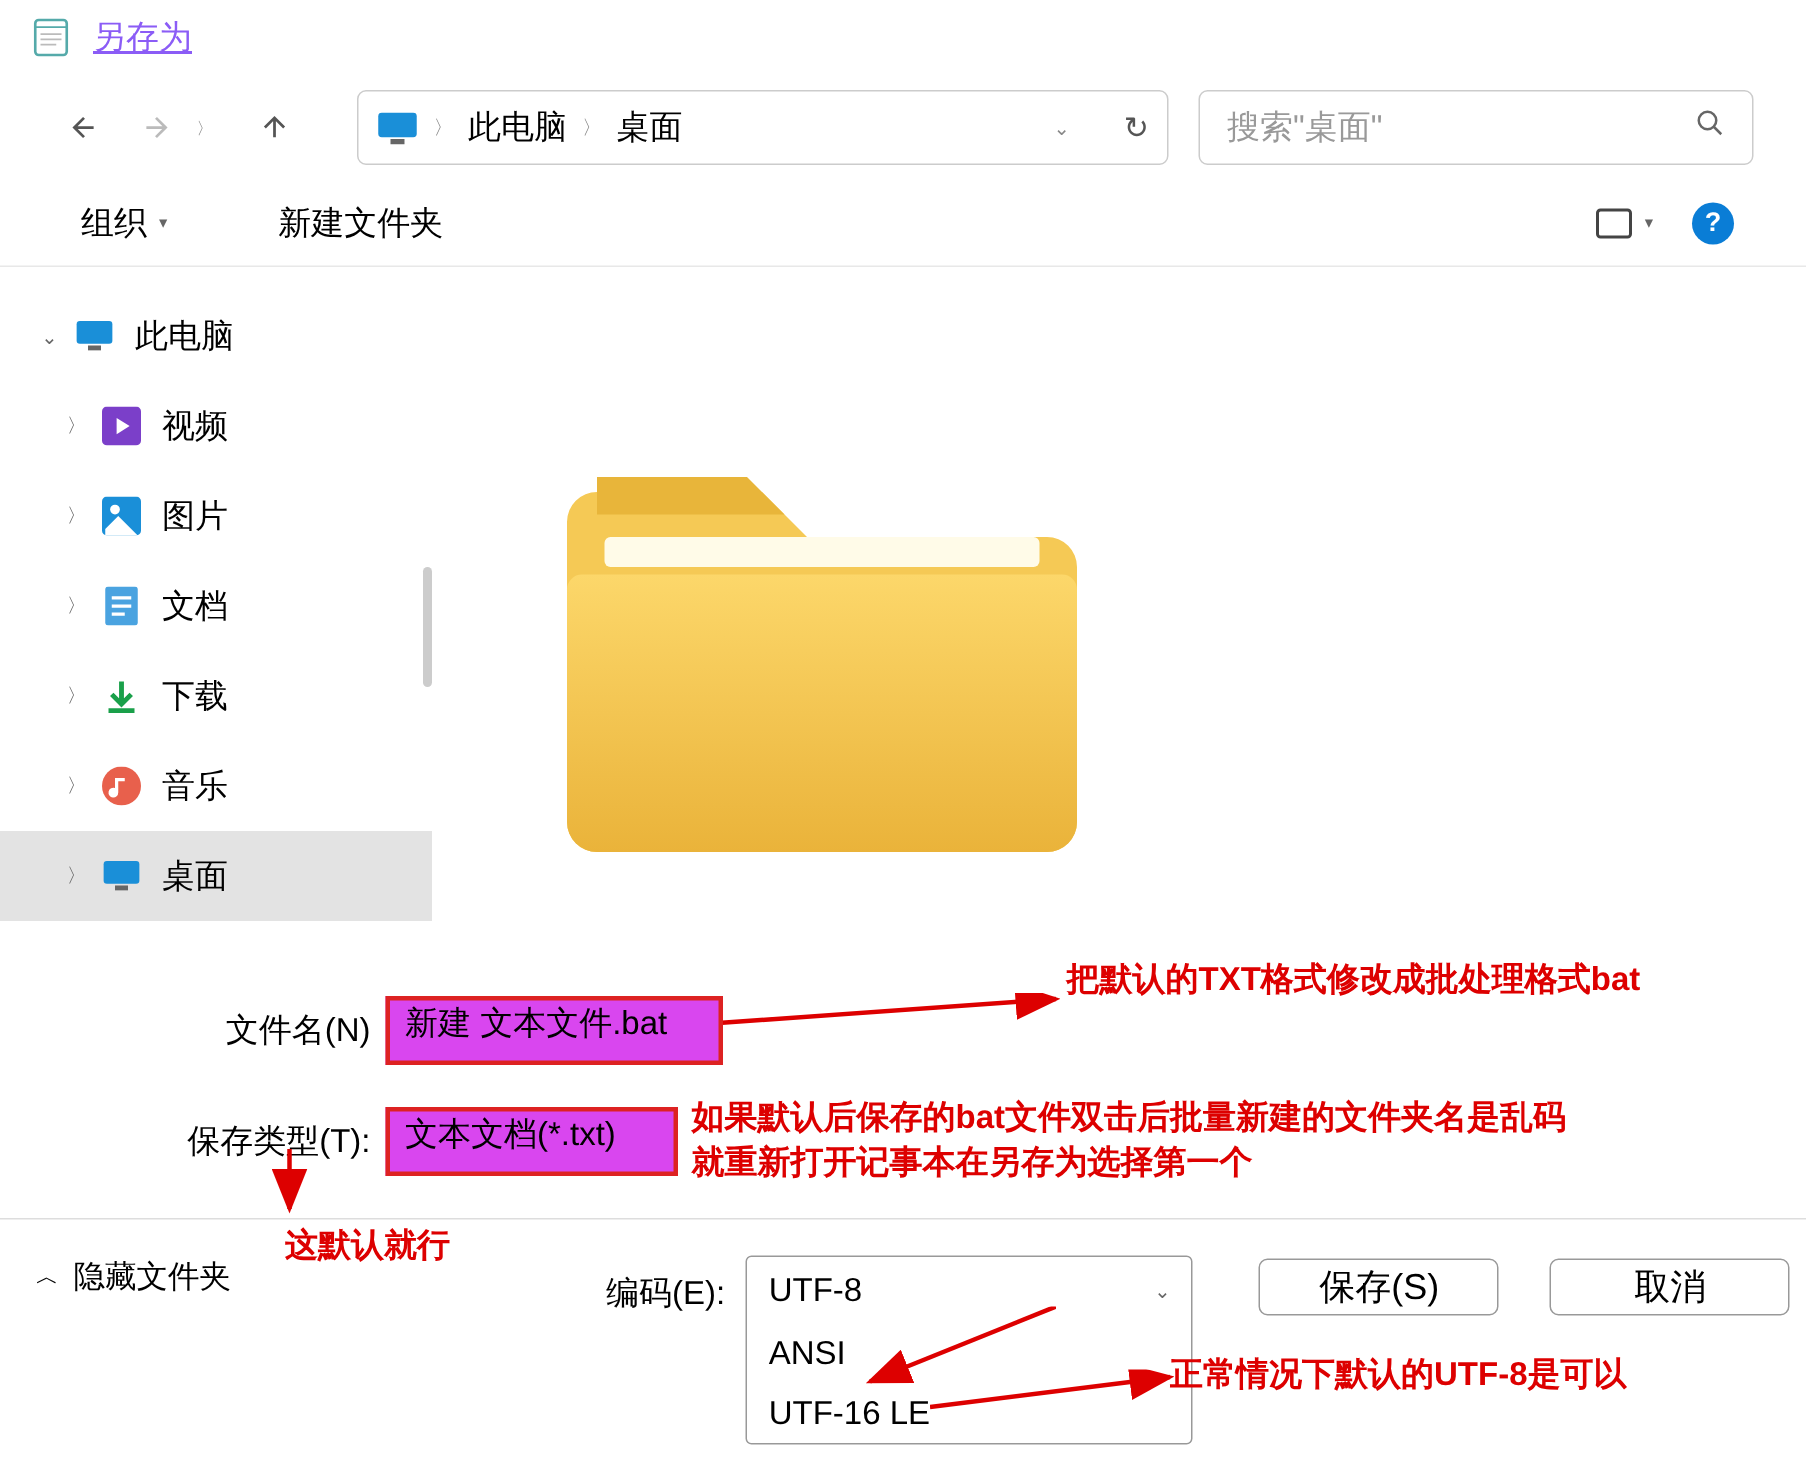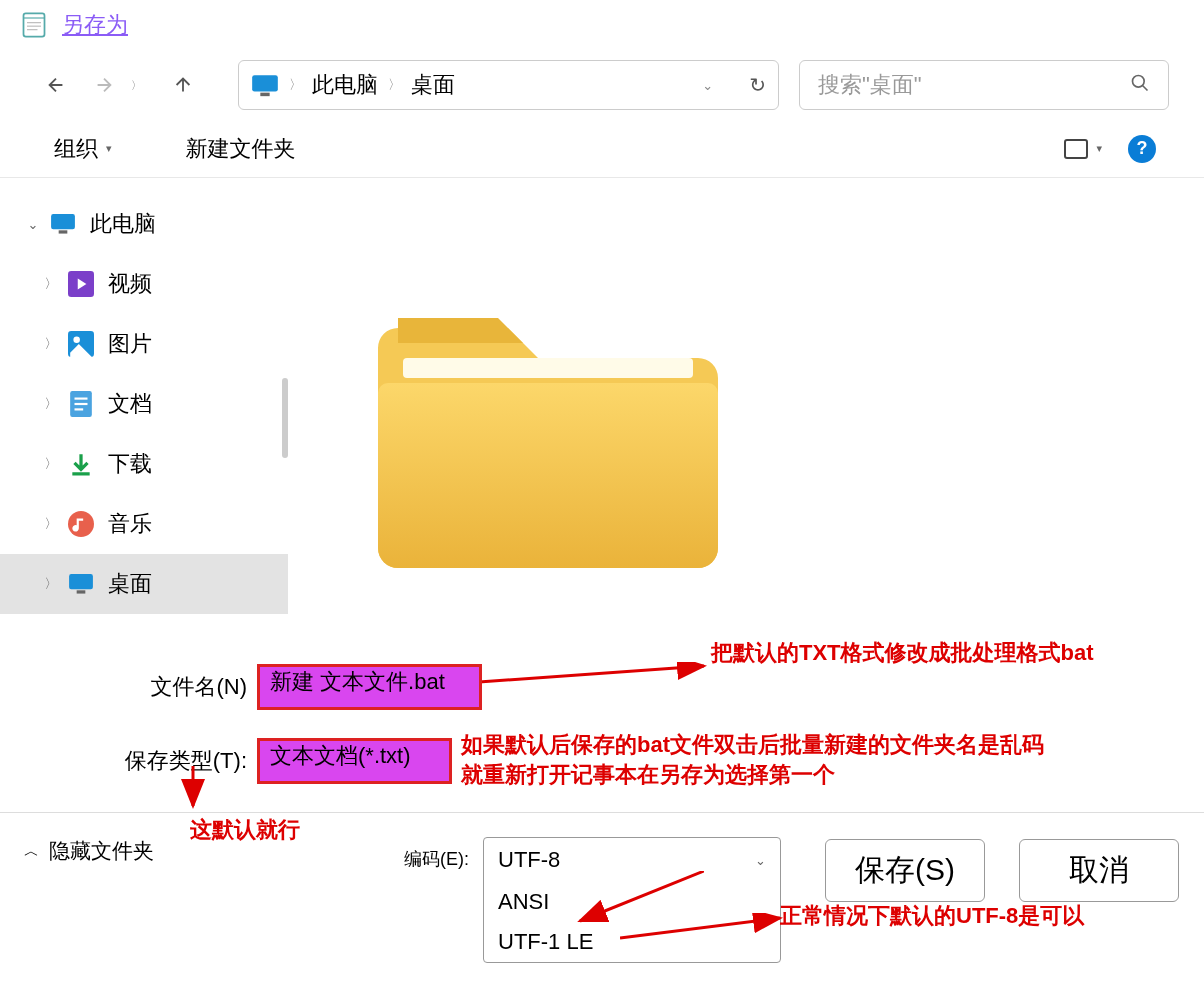--- a/index.html
+++ b/index.html
@@ -49,26 +49,26 @@
 .form-input { border: 3px solid #d22; height: 46px; font-size: 22px; padding: 0 10px; background: #d946ef; display: flex; }
 .filename-input { width: 225px; }
 .filetype-input { width: 195px; }
 
 .annot { position: absolute; color: #d00; font-size: 22px; font-weight: 600; white-space: nowrap; }
 .arrow-svg { position: absolute; pointer-events: none; }
 
 .footer { border-top: 1px solid #ddd; padding: 24px 0 0 24px; display: flex; align-items: flex-start; position: relative; height: 160px;}
 .hide-folders { display: flex; align-items: center; font-size: 21px; gap: 10px; cursor: pointer; }
 .encoding-area { margin-left: 250px; display: flex; align-items: flex-start; gap: 14px; }
-.encoding-label { font-size: 18px; margin-top: 10px; }
+.encoding-label { font-size: 22px; margin-top: 10px; }
 .combo-box { border: 1px solid #999; border-radius: 4px; width: 298px; background: #fff; }
 .combo-sel { height: 44px; display: flex; align-items: center; padding: 0 14px; font-size: 22px; justify-content: space-between;}
 .combo-list { border-top: none; }
 .combo-item { height: 40px; padding: 0 14px; font-size: 22px; display: flex; align-items: center; cursor: pointer; }
-.btn { border: 1.5px solid #999; border-radius: 6px; height: 63px; width: 160px; font-size: 30px; display: flex; align-items: center; justify-content: center; cursor: pointer; background: #fff; }
+.btn { border: 1.5px solid #999; border-radius: 6px; height: 38px; width: 160px; font-size: 24px; display: flex; align-items: center; justify-content: center; cursor: pointer; background: #fff; }
 .footer-btns { display: flex; gap: 34px; margin-left: 30px; margin-top: 2px;}
 </style>
 </head>
 <body>
 
 <div class="titlebar">
   <span class="notepad-icon">
     <svg viewBox="0 0 24 24">
         <rect x="3" y="2" width="18" height="20" rx="2" fill="#fff" stroke="#5aa" stroke-width="1.5"></rect>
         <line x1="3" y1="6" x2="21" y2="6" stroke="#5aa"></line>
@@ -279,21 +279,21 @@
 
   <div class="encoding-area">
     <span class="encoding-label">编码(E):</span>
     <div class="combo-box">
       <div class="combo-sel">
         <span>UTF-8</span>
         <span style="font-size:13px; color:#666;">⌄</span>
       </div>
       <div class="combo-list">
         <div class="combo-item">ANSI</div>
-        <div class="combo-item">UTF-1 LE</div>
+        <div class="combo-item">UTF-16 LE</div>
       </div>
     </div>
     <div class="footer-btns">
       <div class="btn">
           <span>保存(S)</span>
         </div>
       <div class="btn">
           <span>取消</span>
         </div>
     </div>

